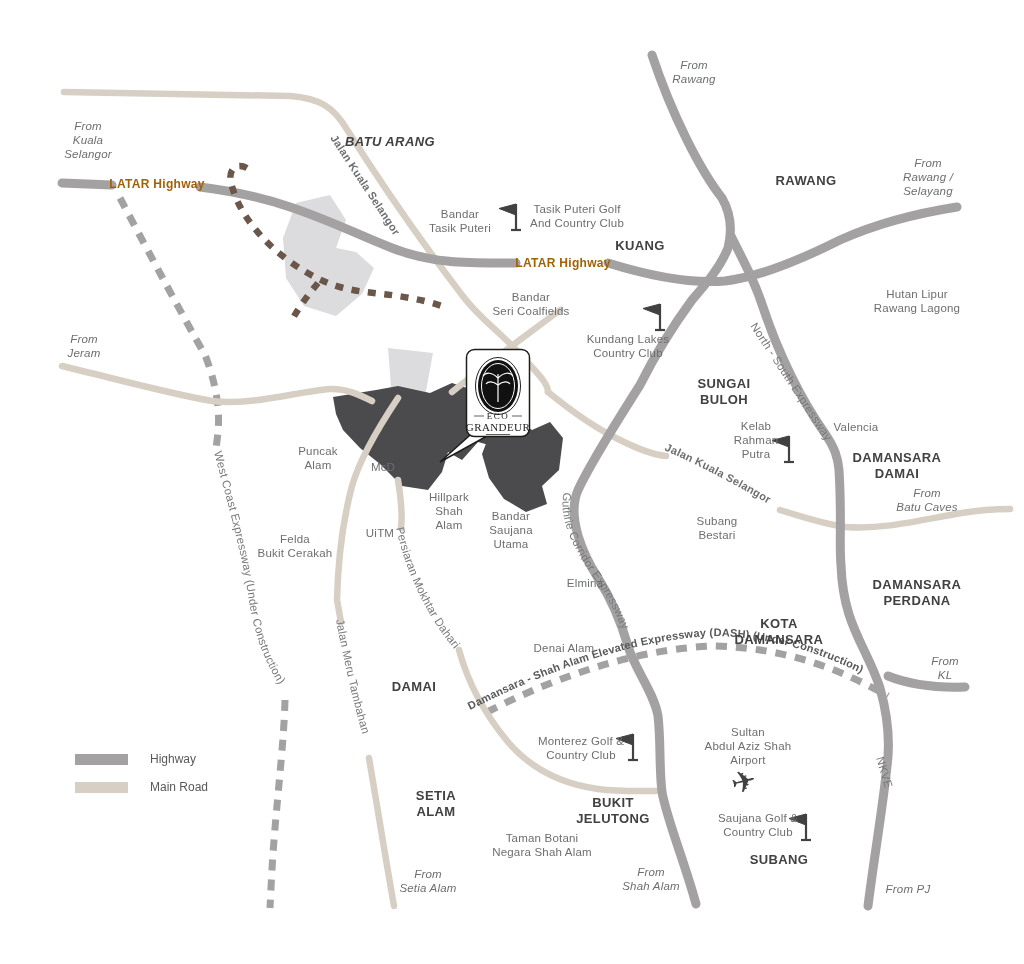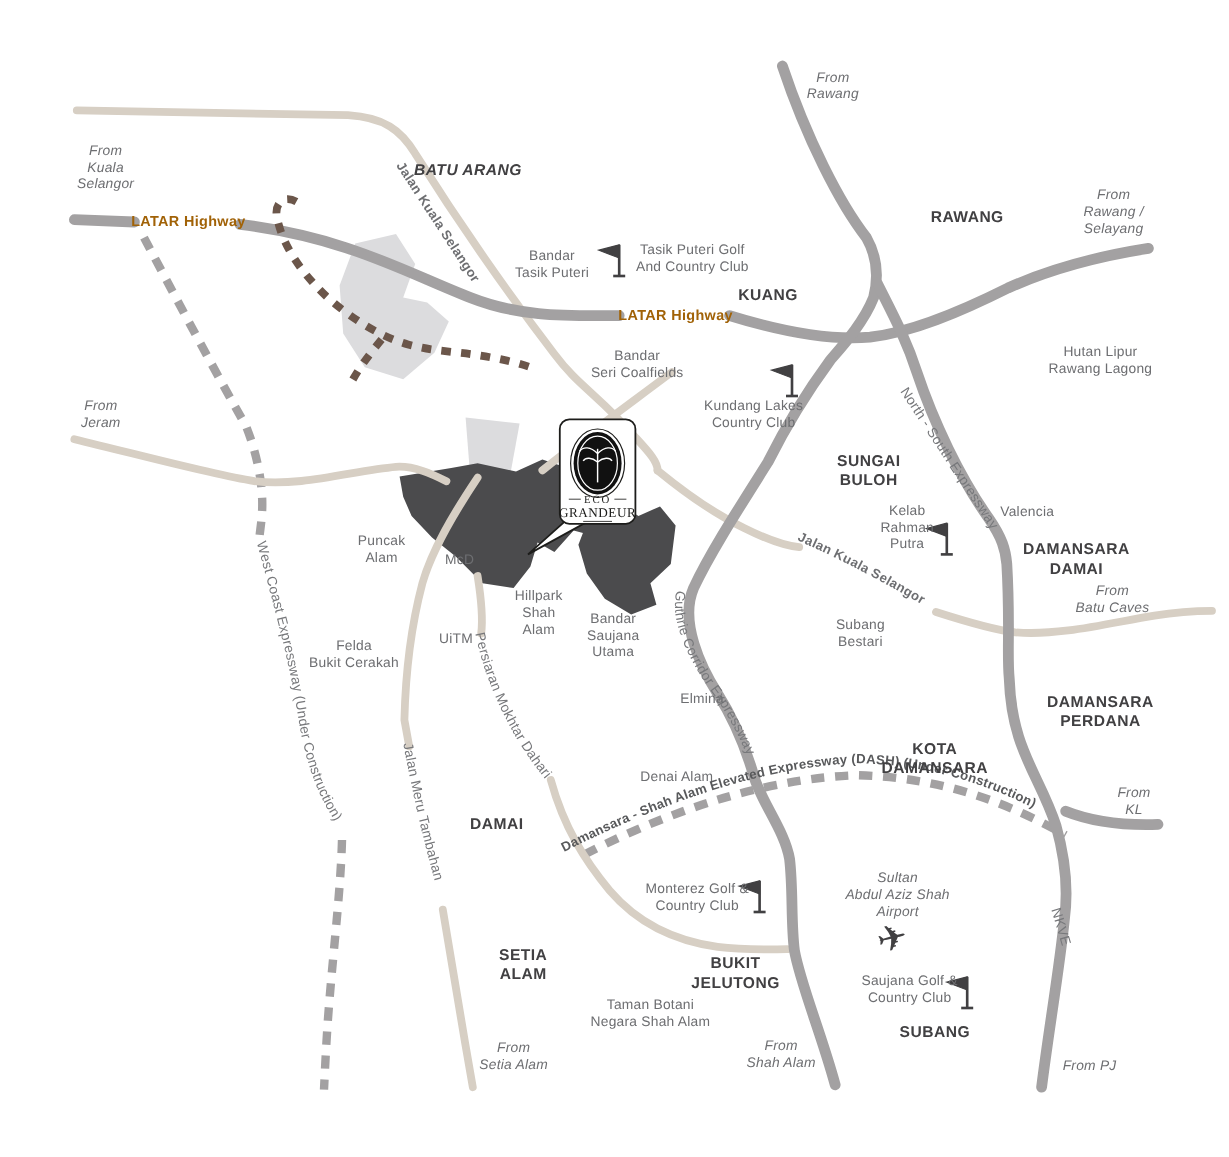--- a/index.html
+++ b/index.html
@@ -193,26 +193,36 @@
       <div class="lbl bold" style="left: 436px; top: 788px;">SETIA
 ALAM</div>
       <div class="lbl italic" style="left: 428px; top: 867px;">From
 Setia Alam</div>
       <div class="lbl bold" style="left: 613px; top: 795px;">BUKIT
 JELUTONG</div>
       <div class="lbl plain" style="left: 542px; top: 831px;">Taman Botani
 Negara Shah Alam</div>
       <div class="lbl italic" style="left: 651px; top: 865px;">From
 Shah Alam</div>
-      <div class="lbl plain" style="left: 748px; top: 725px; font-style: italic;">Sultan
+      <div class="lbl plain" style="left: 748px; top: 725px;">Sultan
 Abdul Aziz Shah
 Airport</div>
       <div class="lbl plain" style="left: 758px; top: 811px;">Saujana Golf &amp;
 Country Club</div>
       <div class="lbl bold" style="left: 779px; top: 852px;">SUBANG</div>
       <div class="lbl italic" style="left: 908px; top: 882px;">From PJ</div>
       <div class="lbl italic" style="left: 84px; top: 332px;">From
 Jeram</div>
     </div>
 
   <div id="plane">✈</div>
 
+  <div id="legend">
+    <div class="legend-row">
+      <div class="legend-swatch hwc"></div>
+      <div class="legend-text">Highway</div>
+    </div>
+    <div class="legend-row">
+      <div class="legend-swatch mrc"></div>
+      <div class="legend-text">Main Road</div>
+    </div>
+  </div>
 </div>
 
 </body></html>

